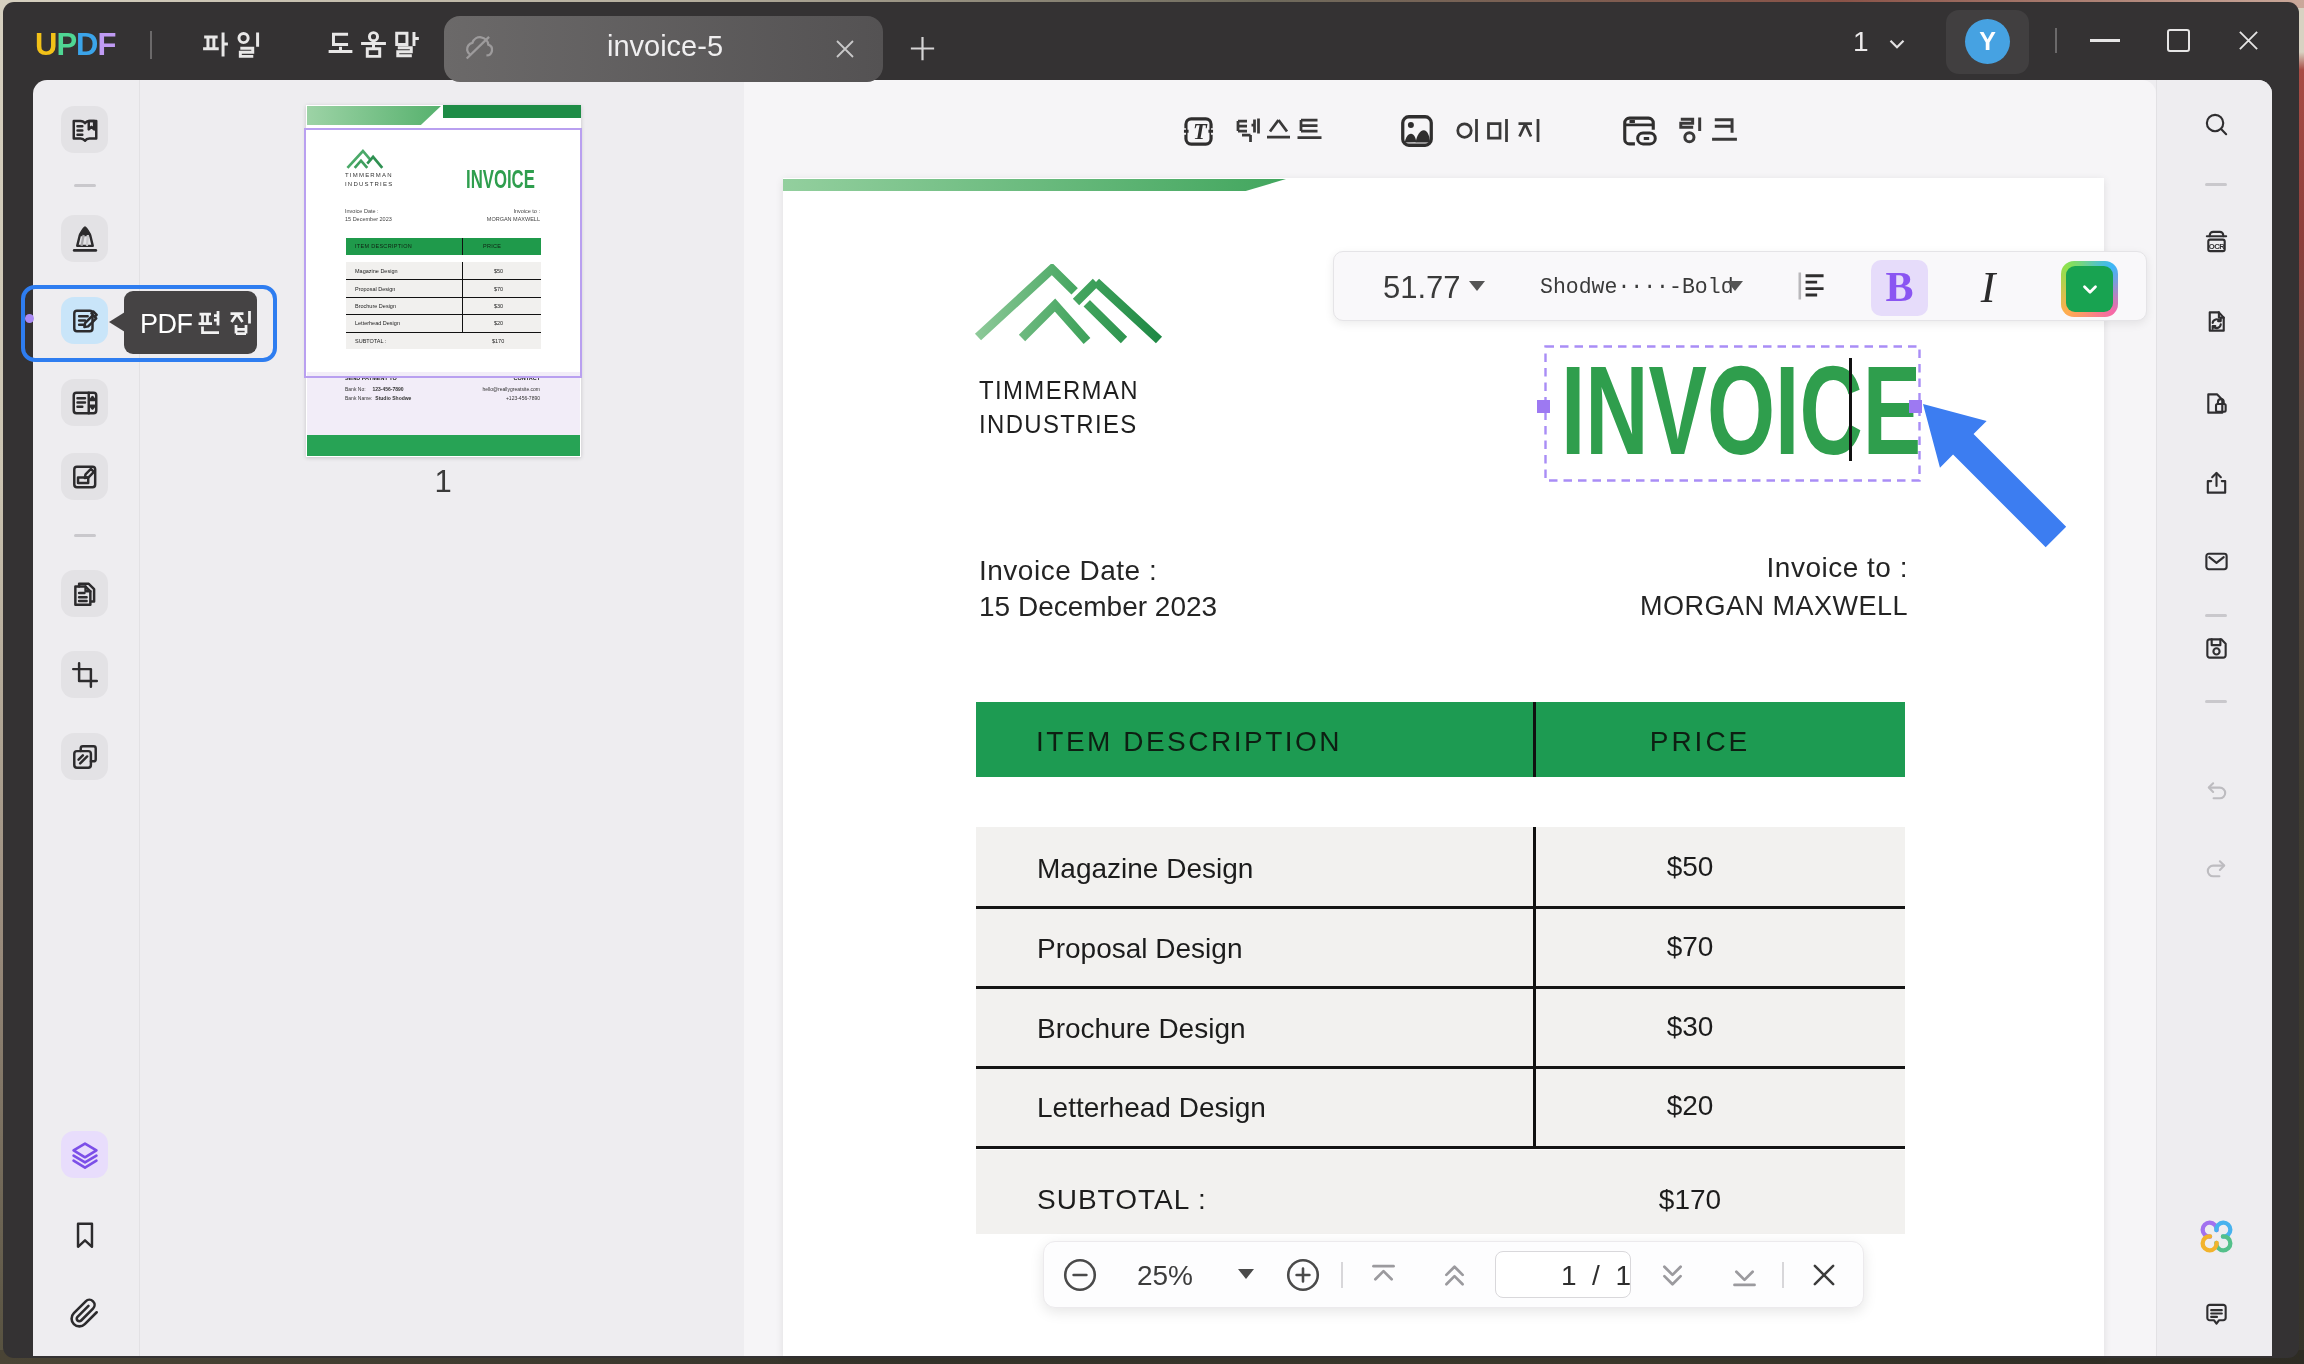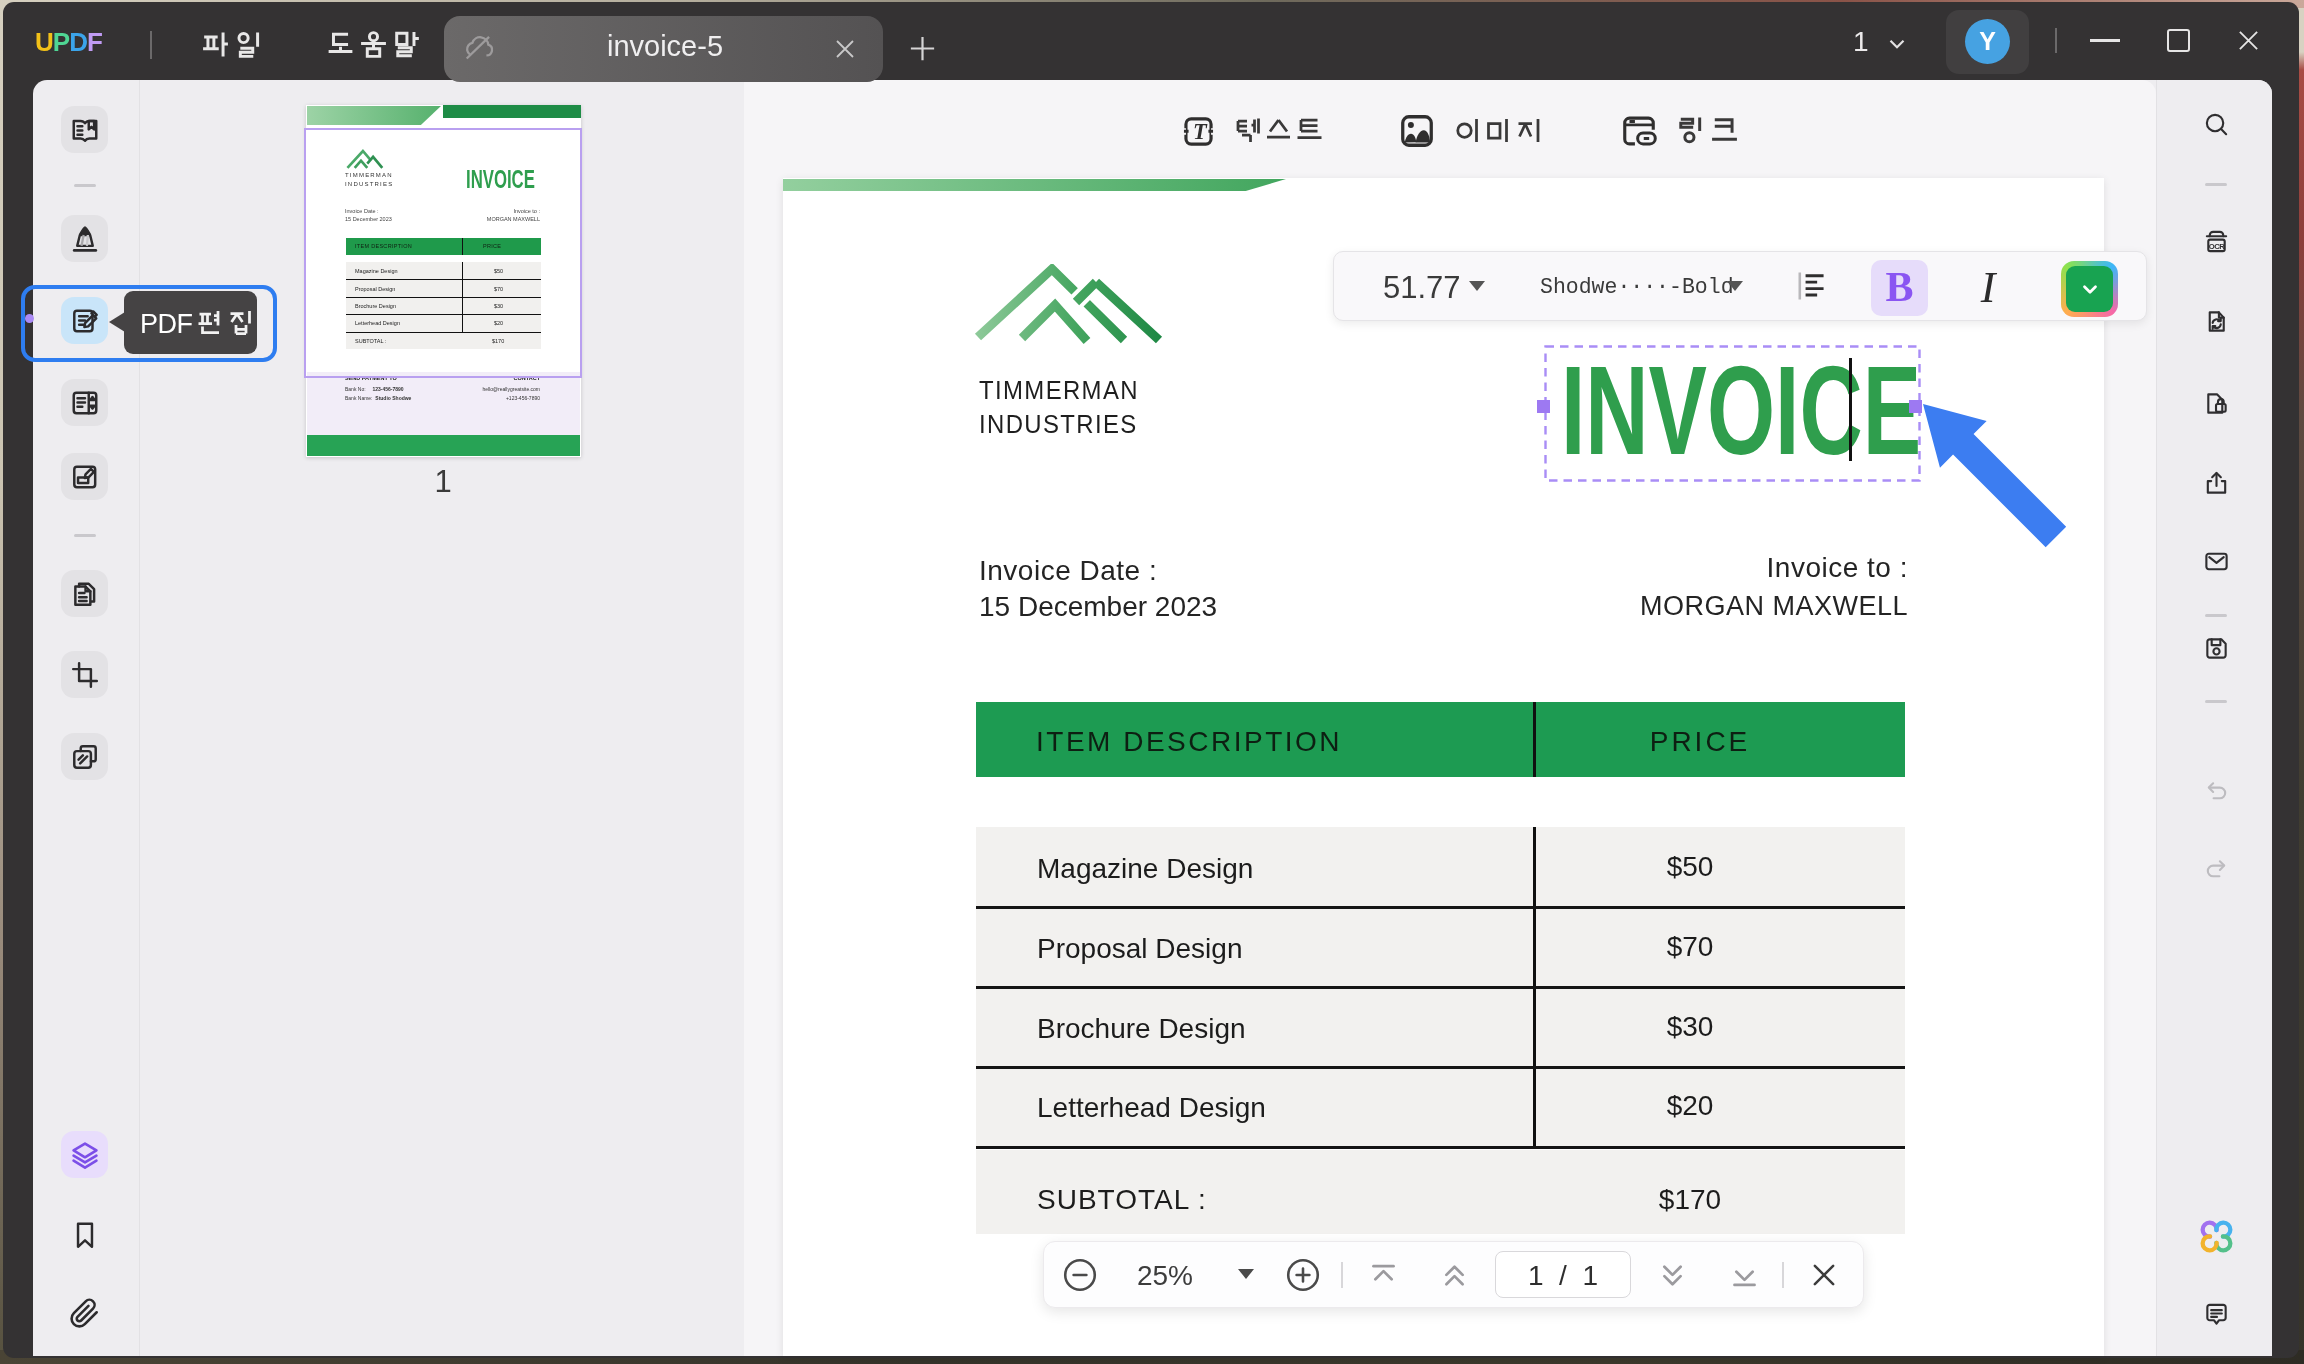--- a/index.html
+++ b/index.html
@@ -21,21 +21,21 @@
 <div class="abs" style="left:3px;top:2px;width:2296px;height:1356px;background:#343233;border-radius:11px"></div>
 
 <div class="abs" style="left:33px;top:80px;width:2239px;height:1276px;background:#eeedf0;border-radius:14px 14px 0 0"></div>
 
 <div class="abs" style="left:744px;top:80px;width:1412px;height:1276px;background:#f6f5f7;border-radius:0 14px 0 0"></div>
 
 <div class="abs" style="left:2156px;top:80px;width:116px;height:1276px;background:#eeedf0;border-left:1px solid #e2e1e4;border-radius:0 14px 0 0"></div>
 
 <div class="abs" style="left:139px;top:80px;width:1px;height:1276px;background:#e2e1e4"></div>
 
-<div class="abs" style="left:35px;top:27px;font-size:26px;font-weight:bold;letter-spacing:-1px">
+<div class="abs" style="left:35px;top:27px;font-size:31px;font-weight:bold;letter-spacing:-1px">
 <span style="color:#f2c118">U</span><span style="color:#4fd694">P</span><span style="color:#3ba4ea">D</span><span style="color:#c09bf4">F</span></div>
 <div class="abs" style="left:150px;top:31px;width:2px;height:28px;background:#6b696a"></div>
 
 <div class="abs" style="left:202px;top:31px;color:#e8e7e7">
 <svg class="hg" width="27" height="27" viewBox="0 0 100 100">
       <path d="M8 22H58M22 22V66M44 22V66M4 66H62M78 6V94M78 48H96"></path>
     </svg>
 <svg class="hg" width="27" height="27" viewBox="0 0 100 100" style="margin-left:3px">
       <circle cx="28" cy="26" r="17"></circle>
       <path d="M80 6V58M16 64H62V79H16V94H64"></path>
@@ -371,21 +371,21 @@
 <div class="abs" style="left:1341px;top:1262px;width:1.5px;height:26px;background:#d8d7da"></div>
 <svg class="abs" style="left:1366px;top:1258px" width="35" height="35" viewBox="0 0 28 28" stroke="#9b9a9e" fill="none" stroke-width="2.2" stroke-linecap="round" stroke-linejoin="round">
     <path d="M6 6.5h16"></path>
     <path d="M7.5 17 14 10.5 20.5 17"></path>
   </svg>
 <svg class="abs" style="left:1437px;top:1258px" width="35" height="35" viewBox="0 0 28 28" stroke="#9b9a9e" fill="none" stroke-width="2.2" stroke-linecap="round" stroke-linejoin="round">
     <path d="M7.5 13.5 14 7l6.5 6.5"></path>
     <path d="M7.5 21 14 14.5 20.5 21"></path>
   </svg>
 <div class="abs" style="left:1495px;top:1251px;width:136px;height:47px;background:#fff;border:1.5px solid #d9d8db;border-radius:8px"></div>
-<div class="abs" style="left:1495px;top:1260px;width:136px;text-align:center;font-size:28px;color:#2e2e2e">1&nbsp;&nbsp;/&nbsp;&nbsp;1</div>
+<div class="abs" style="left:1495px;top:1260px;width:136px;text-align:right;font-size:28px;color:#2e2e2e">1&nbsp;&nbsp;/&nbsp;&nbsp;1</div>
 <svg class="abs" style="left:1655px;top:1258px" width="35" height="35" viewBox="0 0 28 28" stroke="#9b9a9e" fill="none" stroke-width="2.2" stroke-linecap="round" stroke-linejoin="round">
     <path d="M7.5 7 14 13.5 20.5 7"></path>
     <path d="M7.5 14.5 14 21 20.5 14.5"></path>
   </svg>
 <svg class="abs" style="left:1727px;top:1258px" width="35" height="35" viewBox="0 0 28 28" stroke="#9b9a9e" fill="none" stroke-width="2.2" stroke-linecap="round" stroke-linejoin="round">
     <path d="M7.5 11 14 17.5 20.5 11"></path>
     <path d="M6 21.5h16"></path>
   </svg>
 <div class="abs" style="left:1782px;top:1262px;width:1.5px;height:26px;background:#d8d7da"></div>
 <svg class="abs" style="left:1808px;top:1259px" width="32" height="32" viewBox="0 0 28 28" stroke="#3c3c3c" fill="none" stroke-width="2.2" stroke-linecap="round">

